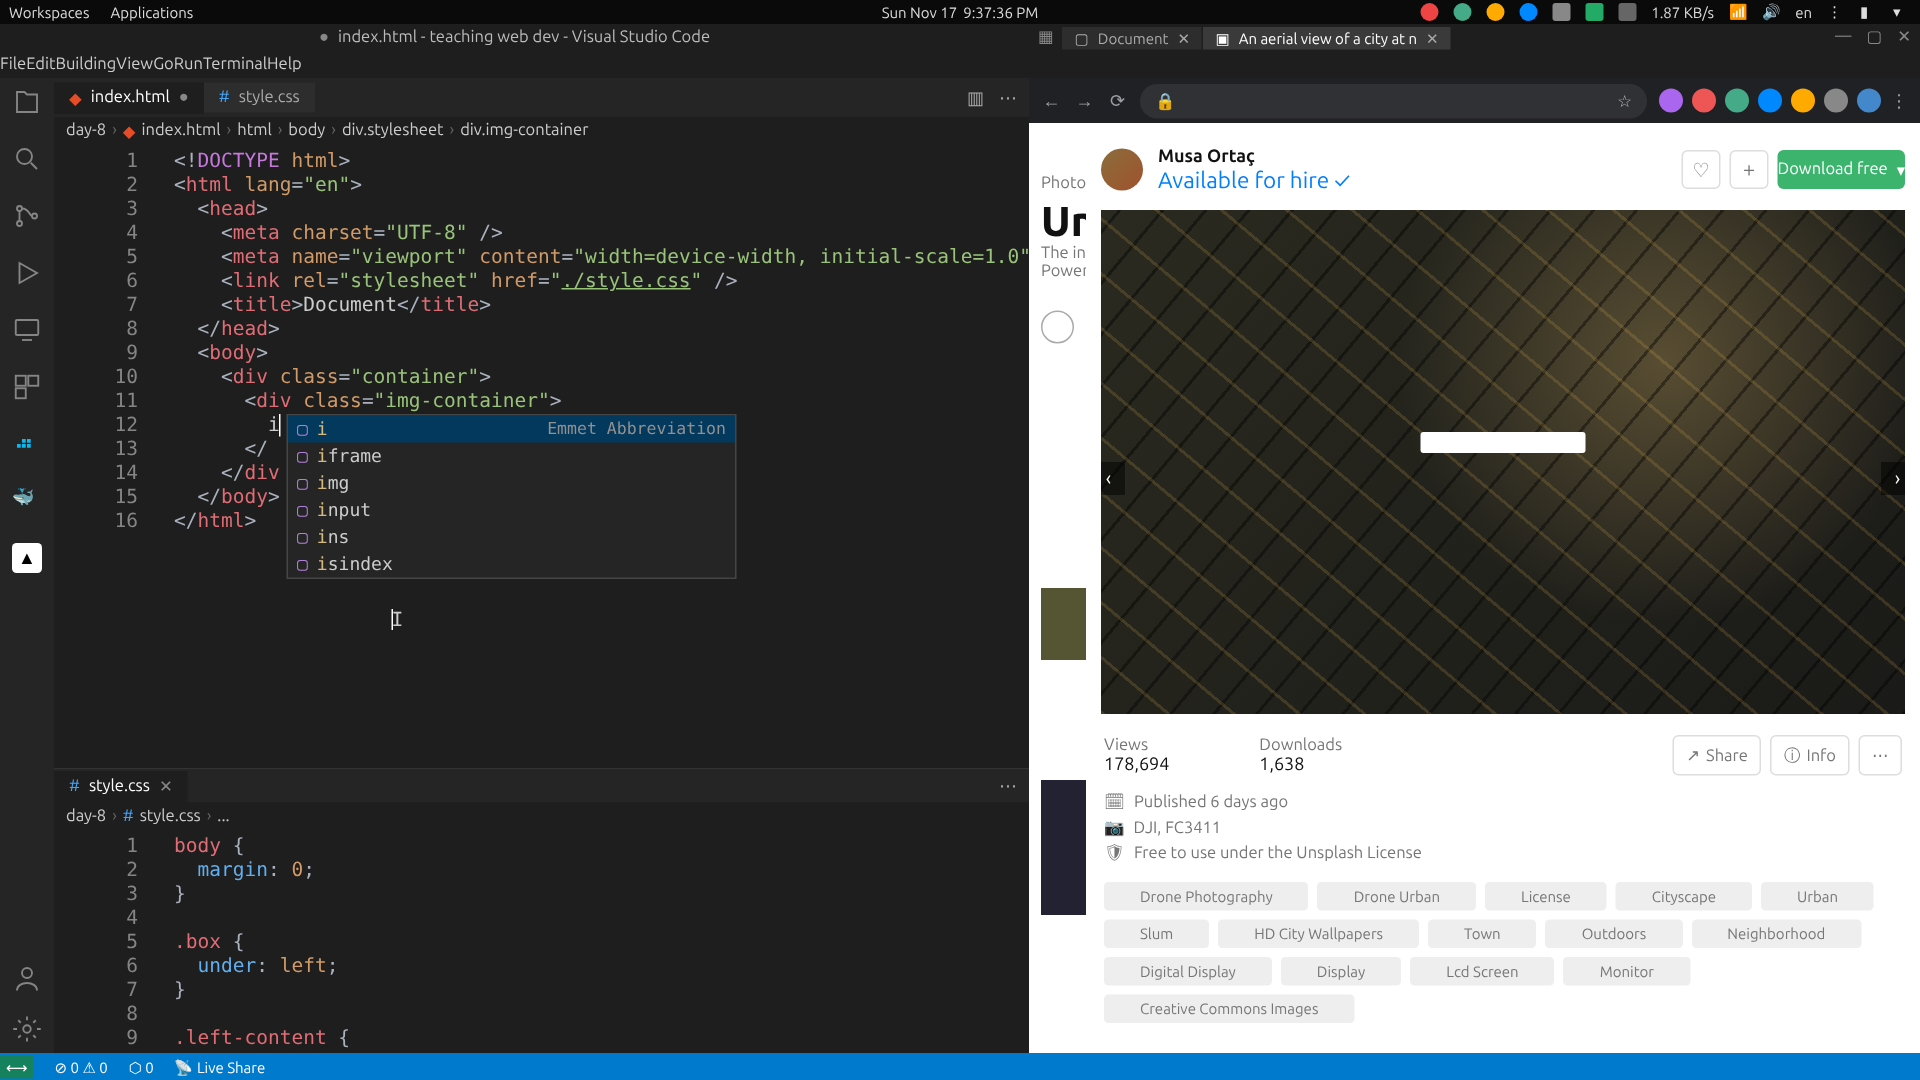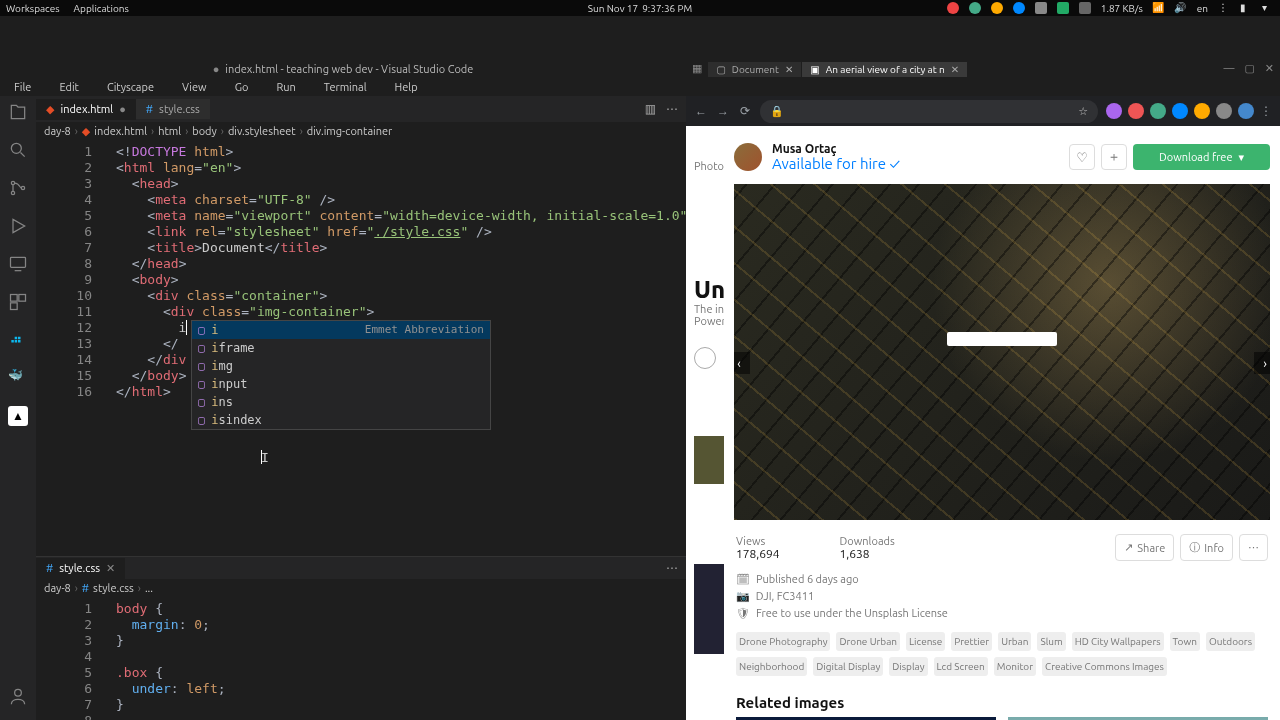--- a/index.html
+++ b/index.html
@@ -5,31 +5,31 @@
 * { box-sizing: border-box; margin: 0; padding: 0; }
 body { font-family: -apple-system, "Segoe UI", Ubuntu, sans-serif; font-size: 12px; background: #1e1e1e; color: #ccc; overflow: hidden; width: 1280px; height: 720px; }
 
 
 .osbar { height: 16px; background: #0a0a0a; display: flex; align-items: center; padding: 0 6px; color: #ddd; font-size: 10px; gap: 14px; }
 .osbar .center { position: absolute; left: 50%; transform: translateX(-50%); display: flex; gap: 4px; align-items: center; }
 .osbar .right { margin-left: auto; display: flex; gap: 10px; align-items: center; }
 .tray-icon { width: 12px; height: 12px; display: inline-block; }
 
 
-.titlebar { height: 18px; background: #1e1e1e; display: flex; align-items: center; font-size: 11px; color: #bbb; margin-top: 44px; }
+.titlebar { height: 18px; background: #1e1e1e; display: flex; align-items: center; font-size: 11px; color: #bbb; }
 .titlebar .left { width: 686px; text-align: center; display:flex; align-items:center; justify-content:center; gap:6px;}
 .titlebar .left::before { content:"●"; color:#888; }
 .titlebar .right { flex:1; display:flex; gap:0; }
 .titlebar .tab { background: #2d2d2d; padding: 2px 8px; display:flex; align-items:center; gap:6px; margin-right:1px; font-size:10px;}
 .titlebar .tab.active { background:#3a3a3a; }
 .titlebar .tab .x { color:#aaa; font-size:10px; }
 .titlebar .win-ctrl { margin-left:auto; display:flex; gap:10px; padding-right:6px; color:#888;}
 
 
-.menubar { height: 18px; background: #1e1e1e; display: flex; align-items: center; gap: 28px; padding-left: 14px; color: #ccc; font-size: 11px; }
+.menubar { height: 18px; background: #1e1e1e; display: flex; align-items: center; gap: 0; padding-left: 0; color: #ccc; font-size: 11px; }
 
 
 .split { display:flex; height: calc(720px - 16px - 18px - 18px - 18px); }
 
 
 .actbar { width: 36px; background: #252526; display:flex; flex-direction:column; align-items:center; padding-top:6px; gap:18px; color:#858585; }
 .actbar .ico { width:20px; height:20px; }
 .actbar .bottom { margin-top:auto; padding-bottom:6px; display:flex; flex-direction:column; gap:14px; align-items:center;}
 
 
@@ -67,57 +67,57 @@
 
 .page { flex:1; background:#fff; color:#111; overflow:hidden; position:relative;}
 .modal { position:absolute; left:38px; right:0; top:10px; background:#fff; }
 .modal-top{ display:flex; align-items:center; padding:6px 10px; gap:10px;}
 .avatar{ width:28px; height:28px; border-radius:50%; background:linear-gradient(135deg,#8a6d3b,#a0522d);}
 .author{ font-size:12px;}
 .author .n{ font-weight:600; color:#111;}
 .author .s{ font-size:15px; color:#007fff;}
 .modal-actions{ margin-left:auto; display:flex; gap:6px;}
 .sqbtn{ width:26px; height:26px; border:1px solid #ddd; border-radius:4px; display:flex; align-items:center; justify-content:center; color:#767676; font-size:13px;}
-.dlbtn{ background:#3cb46e; color:#fff; border-radius:4px; padding:6px 26px; font-size:11px; display:flex; align-items:center; gap:6px;}
+.dlbtn{ background:#3cb46e; color:#fff; border-radius:4px; padding:6px 0; font-size:11px; display:flex; align-items:center; gap:6px;}
 .hero{ margin:6px 10px; height:336px; background:linear-gradient(135deg,#2a2a20,#1a1a18); position:relative; overflow:hidden;}
 .hero::before{ content:""; position:absolute; inset:0; background:
   repeating-linear-gradient(40deg, rgba(255,200,80,.15) 0 2px, transparent 2px 28px),
   repeating-linear-gradient(-50deg, rgba(0,0,0,.4) 0 2px, transparent 2px 22px),
   radial-gradient(circle at 70% 30%, rgba(255,210,120,.25), transparent 40%);
 }
 .hero .spinner{ position:absolute; left:50%; top:44%; width:110px; height:14px; background:#fff; transform:translateX(-50%); border-radius:2px;}
 .hero .chev{ position:absolute; top:50%; width:22px; height:22px; background:rgba(0,0,0,.5); color:#fff; display:flex; align-items:center; justify-content:center; font-size:13px;}
 .hero .chev.l{ left:-6px;} .hero .chev.r{ right:-6px;}
 
 .stats{ display:flex; align-items:center; padding:8px 12px; gap:60px; font-size:11px;}
 .stats .lbl{ color:#767676;}
 .stats .val{ font-size:12px; color:#111;}
 .stats .right{ margin-left:auto; display:flex; gap:6px;}
 .obtn{ border:1px solid #ddd; padding:5px 8px; border-radius:4px; color:#767676; font-size:11px; display:flex; align-items:center; gap:4px;}
 
 .meta{ padding:2px 12px; font-size:11px; color:#767676; line-height:17px;}
 .meta .row{ display:flex; gap:6px; align-items:center;}
 
 .tags{ padding:8px 12px; display:flex; flex-wrap:wrap; gap:6px;}
-.tagb{ background:#eee; color:#767676; padding:4px 3px; border-radius:3px; font-size:10px;text-align:right;}
+.tagb{ background:#eee; color:#767676; padding:4px 24px; border-radius:3px; font-size:10px;text-align:right;}
 
 .relhdr{ padding:10px 12px 6px; font-size:15px; font-weight:700; color:#111;}
 .relgrid{ display:flex; gap:12px; padding:0 12px;}
 .relimg{ flex:1; height:60px; background:linear-gradient(#0a1a3a,#1a3a5a);}
 .relimg.b{ background:linear-gradient(#7aa,#cde);}
 
 .sidebar-thumbs{ position:absolute; right:0; top:10px; width:36px; display:flex; flex-direction:column; gap:10px;}
 .thumb{ height:52px; background:linear-gradient(135deg,#3a3a2a,#806030);}
 .thumb:nth-child(2){ background:linear-gradient(#223,#446);}
 .thumb:nth-child(3){ background:#334;}
 .thumb:nth-child(4){ background:linear-gradient(#8a6,#ab8);}
 
 .unsp-left{ position:absolute; left:0; top:30px; width:38px; padding-left:8px; color:#111;}
 .unsp-left .nav{ font-size:11px; color:#767676; padding:4px 0;}
-.unsp-left .h1{ font-size:24px; font-weight:800; margin-top:100px;}
+.unsp-left .h1{ font-size:28px; font-weight:800; }
 .unsp-left .sub{ font-size:11px; color:#767676; width:30px;}
 .searchic{ width:22px; height:22px; border:1px solid #aaa; border-radius:50%; margin-top:20px;}
 
 .leftthumbs{ position:absolute; left:8px; top:310px; width:30px;}
 .leftthumbs .t{ height:48px; background:#553; margin-bottom:10px;}
 
 
 .status { height:18px; background:#007acc; color:#fff; display:flex; align-items:center; gap:14px; padding:0 8px; font-size:10px;}
 .status .r{ margin-left:auto; display:flex; gap:12px;}
 .status .r span{ }
@@ -173,21 +173,21 @@
       <span>▢</span>
       <span>✕</span>
     </div>
   </div>
 </div>
 
 <div style="display:flex; height:18px;">
   <div class="menubar" style="width:686px;">
     <span>File</span>
     <span>Edit</span>
-    <span>Cityscape</span>
+    <span>Building</span>
     <span>View</span>
     <span>Go</span>
     <span>Run</span>
     <span>Terminal</span>
     <span>Help</span>
   </div>
   <div style="flex:1;"></div>
 </div>
 
 <div class="split">
@@ -458,21 +458,21 @@
             </div>
           <div class="row">
               <span>🛡</span>
               <span>Free to use under the Unsplash License</span>
             </div>
         </div>
         <div class="tags" id="tags">
             <span class="tagb">Drone Photography</span>
             <span class="tagb">Drone Urban</span>
             <span class="tagb">License</span>
-            <span class="tagb">Prettier</span>
+            <span class="tagb">Cityscape</span>
             <span class="tagb">Urban</span>
             <span class="tagb">Slum</span>
             <span class="tagb">HD City Wallpapers</span>
             <span class="tagb">Town</span>
             <span class="tagb">Outdoors</span>
             <span class="tagb">Neighborhood</span>
             <span class="tagb">Digital Display</span>
             <span class="tagb">Display</span>
             <span class="tagb">Lcd Screen</span>
             <span class="tagb">Monitor</span>

